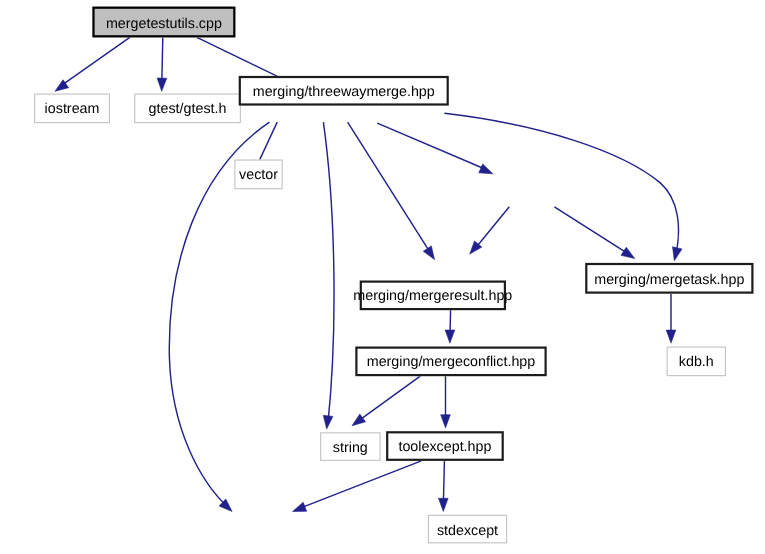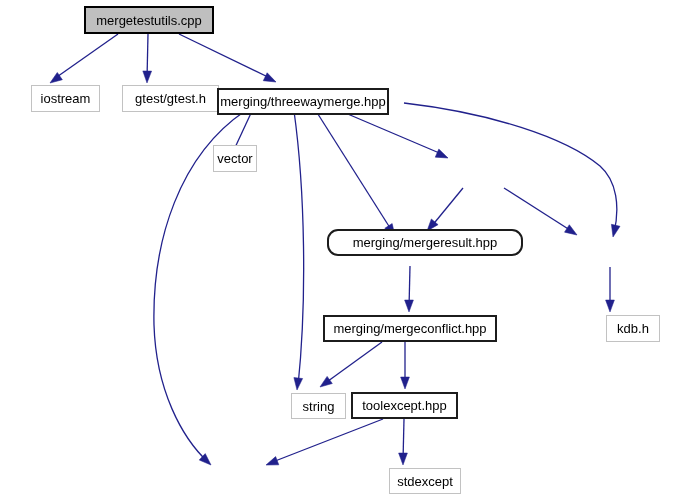--- a/index.html
+++ b/index.html
@@ -93,21 +93,22 @@
       <path d="M0,0 L-12,-4.4 L-12,4.4 Z" transform="translate(405,389) rotate(90)" class="edge-arrow"></path>
       <path d="M383,419 L270,463" class="edge-shaft"></path>
       <path d="M0,0 L-12,-4.4 L-12,4.4 Z" transform="translate(266,465) rotate(159)" class="edge-arrow"></path>
       <path d="M404,419 L403,461" class="edge-shaft"></path>
       <path d="M0,0 L-12,-4.4 L-12,4.4 Z" transform="translate(403,465) rotate(90)" class="edge-arrow"></path>
     </svg>
 
 <div class="node main" style="left: 84px; top: 6px; width: 130px; height: 28px;">mergetestutils.cpp</div>
     <div class="node plain" style="left: 8px; top: 85px; width: 69px; height: 27px;">iostream</div>
     <div class="node plain" style="left: 99px; top: 85px; width: 97px; height: 27px;">gtest/gtest.h</div>
-    <div class="node linked" style="left: 217px; top: 88px; width: 172px; height: 27px;">merging/threewaymerge.hpp</div>
+    <div class="node linked" style="left: 217px; top: 69px; width: 191px; height: 27px;">merging/threewaymerge.hpp</div>
     <div class="node plain" style="left: 190px; top: 145px; width: 44px; height: 27px;">vector</div>
-    <div class="node linked" style="left: 327px; top: 229px; width: 196px; height: 27px; border-radius: 11px;">merging/mergeresult.hpp</div>
+    <div class="node linked" style="left: 327px; top: 255px; width: 133px; height: 27px;">merging/mergeresult.hpp</div>
+    <div class="node linked" style="left: 532px; top: 239px; width: 153px; height: 28px;">merging/mergetask.hpp</div>
     <div class="node linked" style="left: 323px; top: 315px; width: 174px; height: 27px;">merging/mergeconflict.hpp</div>
     <div class="node plain" style="left: 583px; top: 315px; width: 54px; height: 27px;">kdb.h</div>
     <div class="node plain" style="left: 268px; top: 393px; width: 55px; height: 26px;">string</div>
     <div class="node linked" style="left: 351px; top: 392px; width: 107px; height: 27px;">toolexcept.hpp</div>
     <div class="node plain" style="left: 366px; top: 468px; width: 72px; height: 26px;">stdexcept</div>
   </div>
 
 </body></html>

